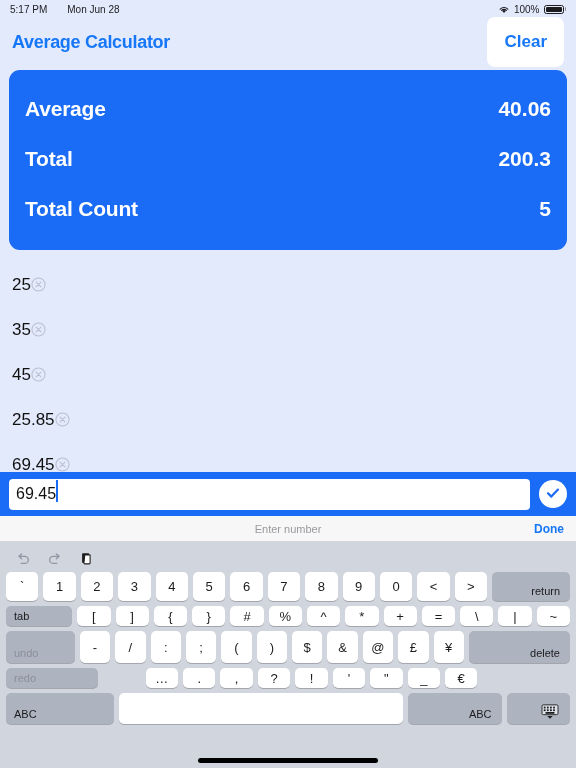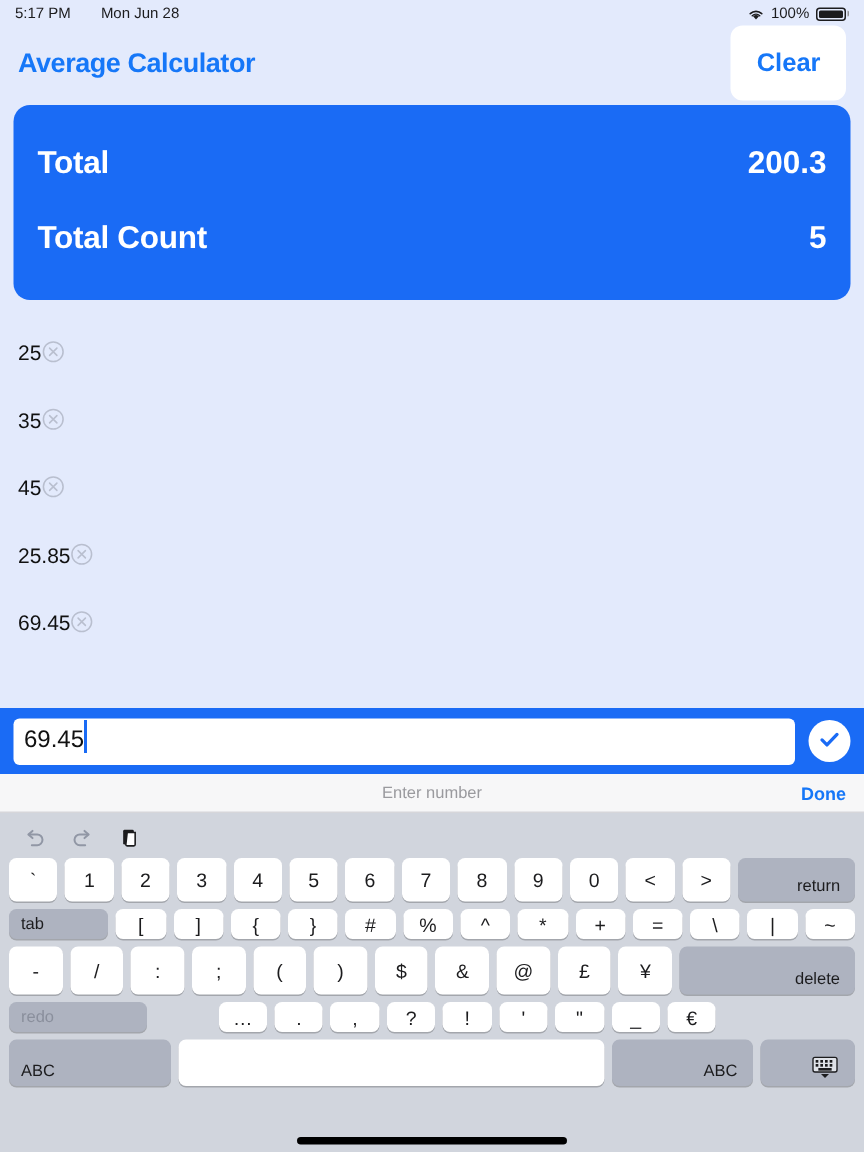--- a/index.html
+++ b/index.html
@@ -62,21 +62,21 @@
   }
   .summary-label { font-size: 21px; font-weight: bold; letter-spacing: -0.2px; }
   .summary-value { margin-left: auto; font-size: 21px; font-weight: bold; }
 
   
   .num-list { margin-top: 12px; }
   .num-row {
     height: 45px; display: flex; align-items: center;
     padding: 0 22px 0 12px;
   }
-  .num-text { font-size: 14px; color: #111111; }
+  .num-text { font-size: 17px; color: #111111; }
   .del-ico {
     margin-left: auto;
     width: 15px; height: 15px;
     display: block;
     cursor: pointer;
   }
 
   
   .input-bar {
     position: absolute; left: 0; right: 0; top: 472px;
@@ -188,20 +188,24 @@
       </span>
     </div>
   </div>
 
   <div class="header">
     <div class="app-title">Average Calculator</div>
     <button class="clear-btn">Clear</button>
   </div>
 
   <div class="summary-card">
+    <div class="summary-row">
+      <span class="summary-label">Average</span>
+      <span class="summary-value">40.06</span>
+    </div>
     <div class="summary-row">
       <span class="summary-label">Total</span>
       <span class="summary-value">200.3</span>
     </div>
     <div class="summary-row">
       <span class="summary-label">Total Count</span>
       <span class="summary-value">5</span>
     </div>
   </div>
 
@@ -318,20 +322,21 @@
           <div class="key" style="flex: 1 1 0%;">%</div>
           <div class="key" style="flex: 1 1 0%;">^</div>
           <div class="key" style="flex: 1 1 0%;">*</div>
           <div class="key" style="flex: 1 1 0%;">+</div>
           <div class="key" style="flex: 1 1 0%;">=</div>
           <div class="key" style="flex: 1 1 0%;">\</div>
           <div class="key" style="flex: 1 1 0%;">|</div>
           <div class="key" style="flex: 1 1 0%;">~</div>
         </div>
         <div class="kb-row row-3">
+          <div class="key mod lbl-bl dim" style="flex: 2 1 0%;">undo</div>
           <div class="key" style="flex: 1 1 0%;">-</div>
           <div class="key" style="flex: 1 1 0%;">/</div>
           <div class="key" style="flex: 1 1 0%;">:</div>
           <div class="key" style="flex: 1 1 0%;">;</div>
           <div class="key" style="flex: 1 1 0%;">(</div>
           <div class="key" style="flex: 1 1 0%;">)</div>
           <div class="key" style="flex: 1 1 0%;">$</div>
           <div class="key" style="flex: 1 1 0%;">&amp;</div>
           <div class="key" style="flex: 1 1 0%;">@</div>
           <div class="key" style="flex: 1 1 0%;">£</div>

